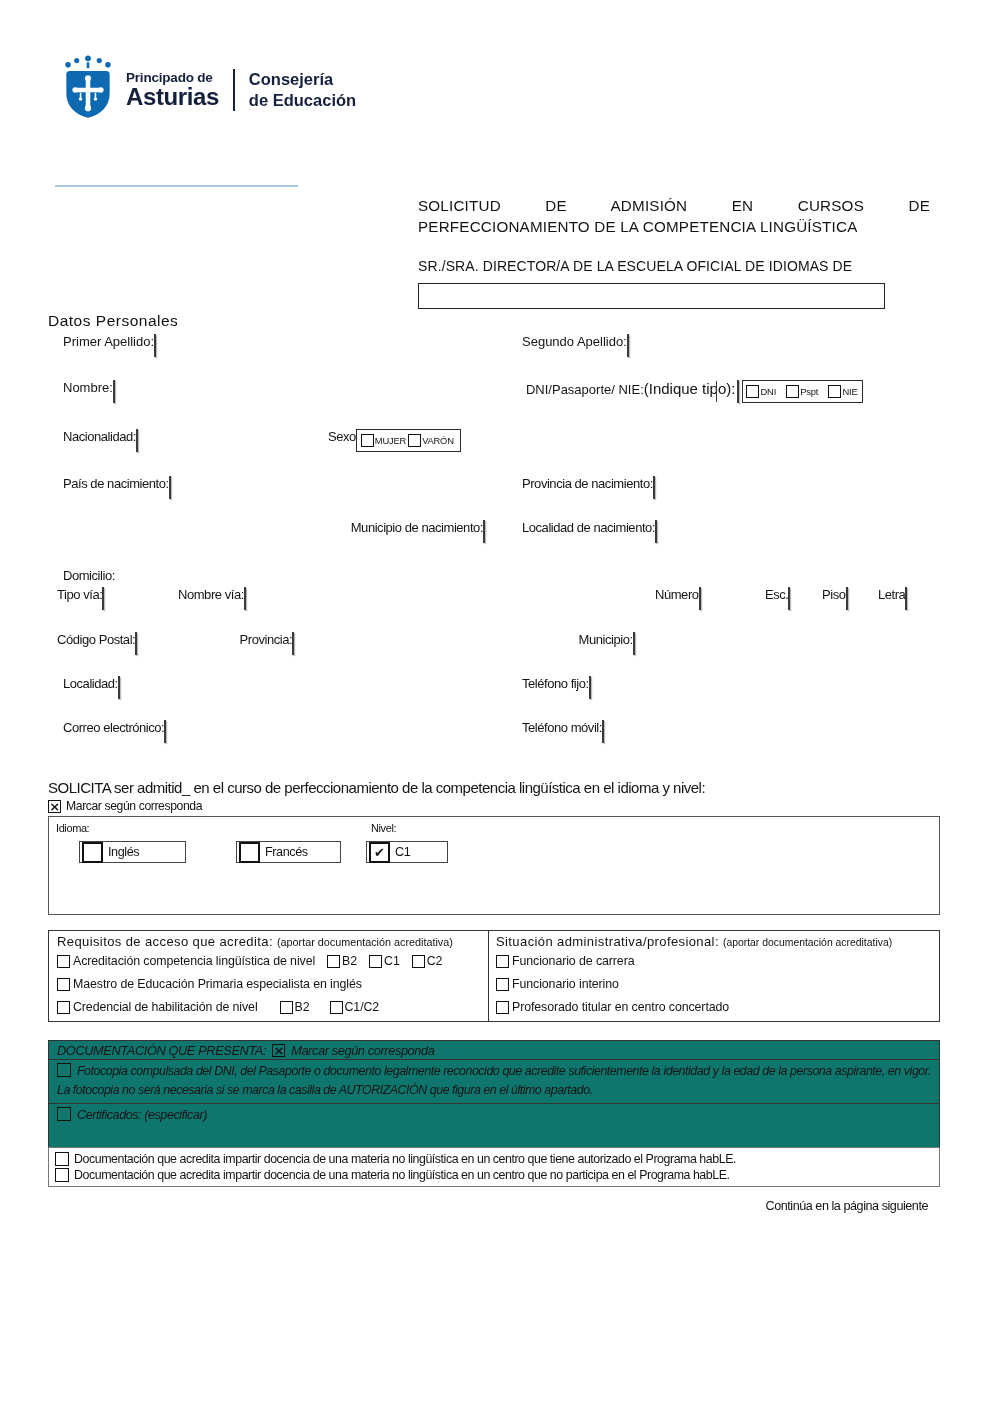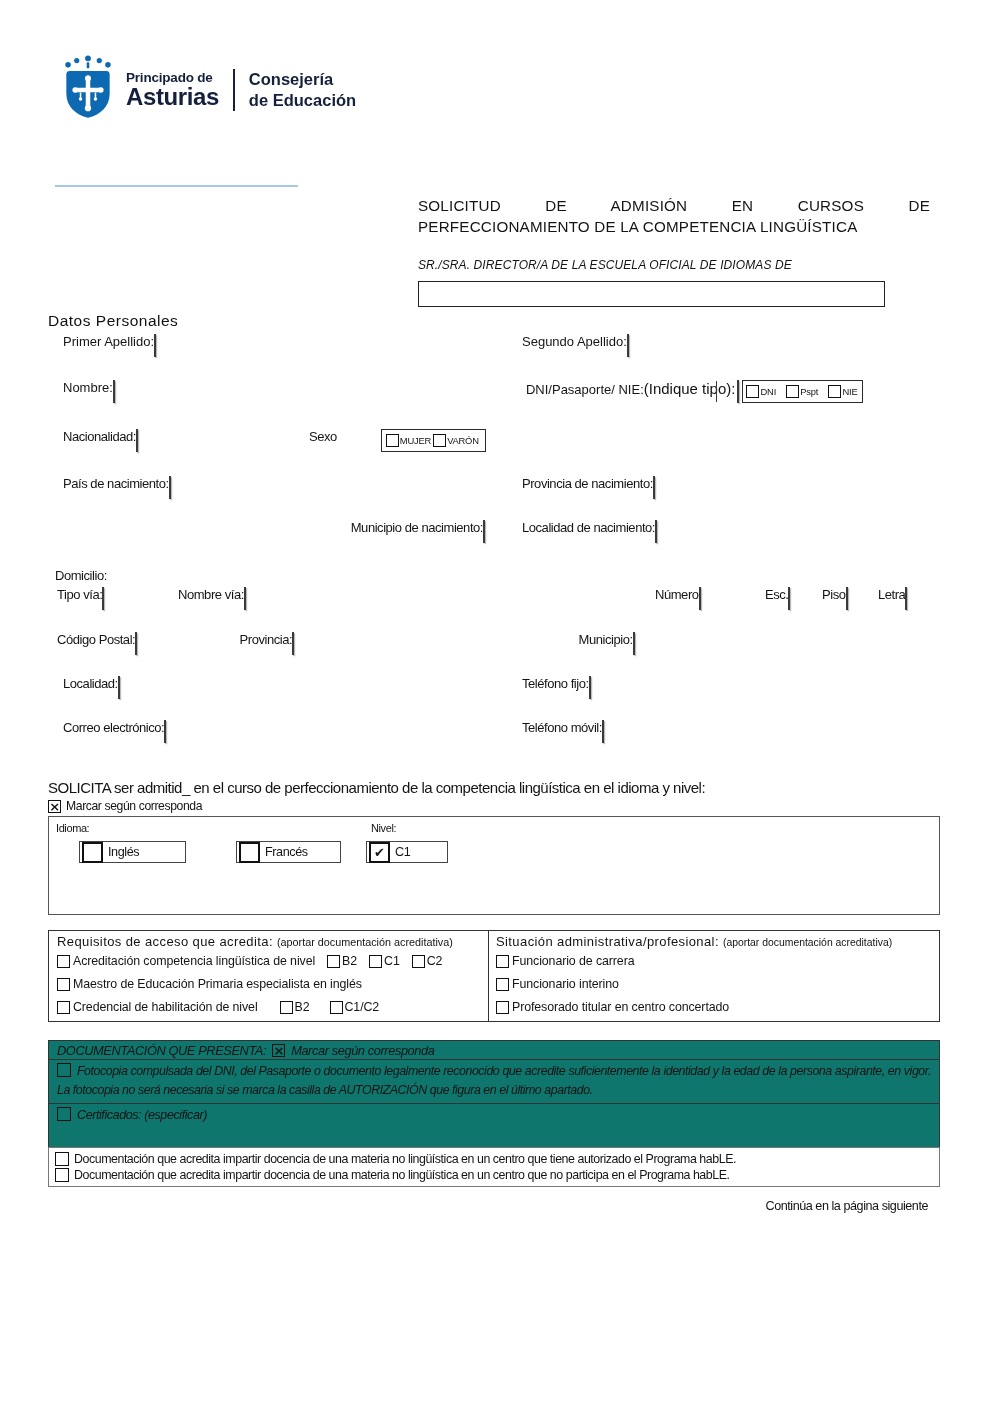--- a/index.html
+++ b/index.html
@@ -13,21 +13,21 @@
   .logo-top{font-size:13.5px;font-weight:bold;letter-spacing:-0.2px;}
   .logo-name{font-size:24px;font-weight:bold;letter-spacing:-0.4px;margin-top:-2px;}
   .logo-div{width:2px;height:42px;background:#15203c;margin:0 14px;}
   .logo-dept{color:#15203c;font-size:16.5px;font-weight:600;line-height:21px;}
   .rule-blue{position:absolute;top:185px;left:55px;width:243px;height:2px;background:#a9c7e7;}
 
   
   .title-block{position:absolute;top:197px;left:418px;width:512px;}
   .t1{font-size:15.2px;letter-spacing:.2px;text-align:justify;text-align-last:justify;}
   .t2{font-size:15.2px;letter-spacing:.2px;margin-top:4px;}
-  .dir-line{font-size:12px;letter-spacing:.1px;margin-top:23px;font-style:italic;}
+  .dir-line{font-size:14px;letter-spacing:.1px;margin-top:23px;}
   .dir-box{width:465px;height:24px;border:1.6px solid #222;margin-top:9px;background:#fff;}
 
   
   .content{position:absolute;top:312px;left:48px;width:892px;height:470px;}
   .sect-title{font-size:15.5px;letter-spacing:.5px;color:#111;}
   .row{position:absolute;left:0;display:flex;width:892px;align-items:flex-end;}
   .cell{display:flex;flex-direction:row;box-sizing:border-box;}
   .lbl{font-size:13px;line-height:16px;margin:0 0 3px 8px;color:#151515;white-space:nowrap;}
   .n{letter-spacing:-0.45px;}
   .lblc{text-align:center;margin-left:0;}
@@ -178,21 +178,21 @@
           </div>
         </div>
       </div>
     </div>
 
     <div class="row" style="top:117px;">
       <div class="cell" style="margin-left:7px;width:230px;">
         <div class="lbl n">Nacionalidad:</div>
         <div class="box"></div>
       </div>
-      <div class="cell" style="margin-left:22px;width:115px;gap:44px;">
+      <div class="cell" style="margin-left:41px;width:115px;">
         <div class="lbl n" style="margin-left:2px;">Sexo</div>
         <div class="cb-group" style="justify-content:flex-start;padding:0 4px;">
           <span class="cb-pair">
               <span class="cbs"></span>
               <span class="cb-small-lbl">MUJER</span>
             </span>
           <span class="cb-pair">
               <span class="cbs"></span>
               <span class="cb-small-lbl">VARÓN</span>
             </span>
@@ -216,21 +216,21 @@
         <div class="lbl n">Municipio de nacimiento:</div>
         <div class="box"></div>
       </div>
       <div class="cell" style="margin-left:32px;width:423px;">
         <div class="lbl n" style="margin-left:5px;">Localidad de nacimiento:</div>
         <div class="box"></div>
       </div>
     </div>
 
     <div class="abs" style="top:254px;left:7px;">
-      <span class="lbl n" style="margin:0;">Domicilio:</span>
+      <span class="lbl n" style="margin:8px;">Domicilio:</span>
     </div>
 
     <div class="row" style="top:275px;">
       <div class="cell" style="margin-left:7px;width:70px;">
         <div class="lbl n" style="margin-left:2px;">Tipo vía:</div>
         <div class="box"></div>
       </div>
       <div class="cell" style="margin-left:45px;width:460px;">
         <div class="lbl n">Nombre vía:</div>
         <div class="box"></div>

